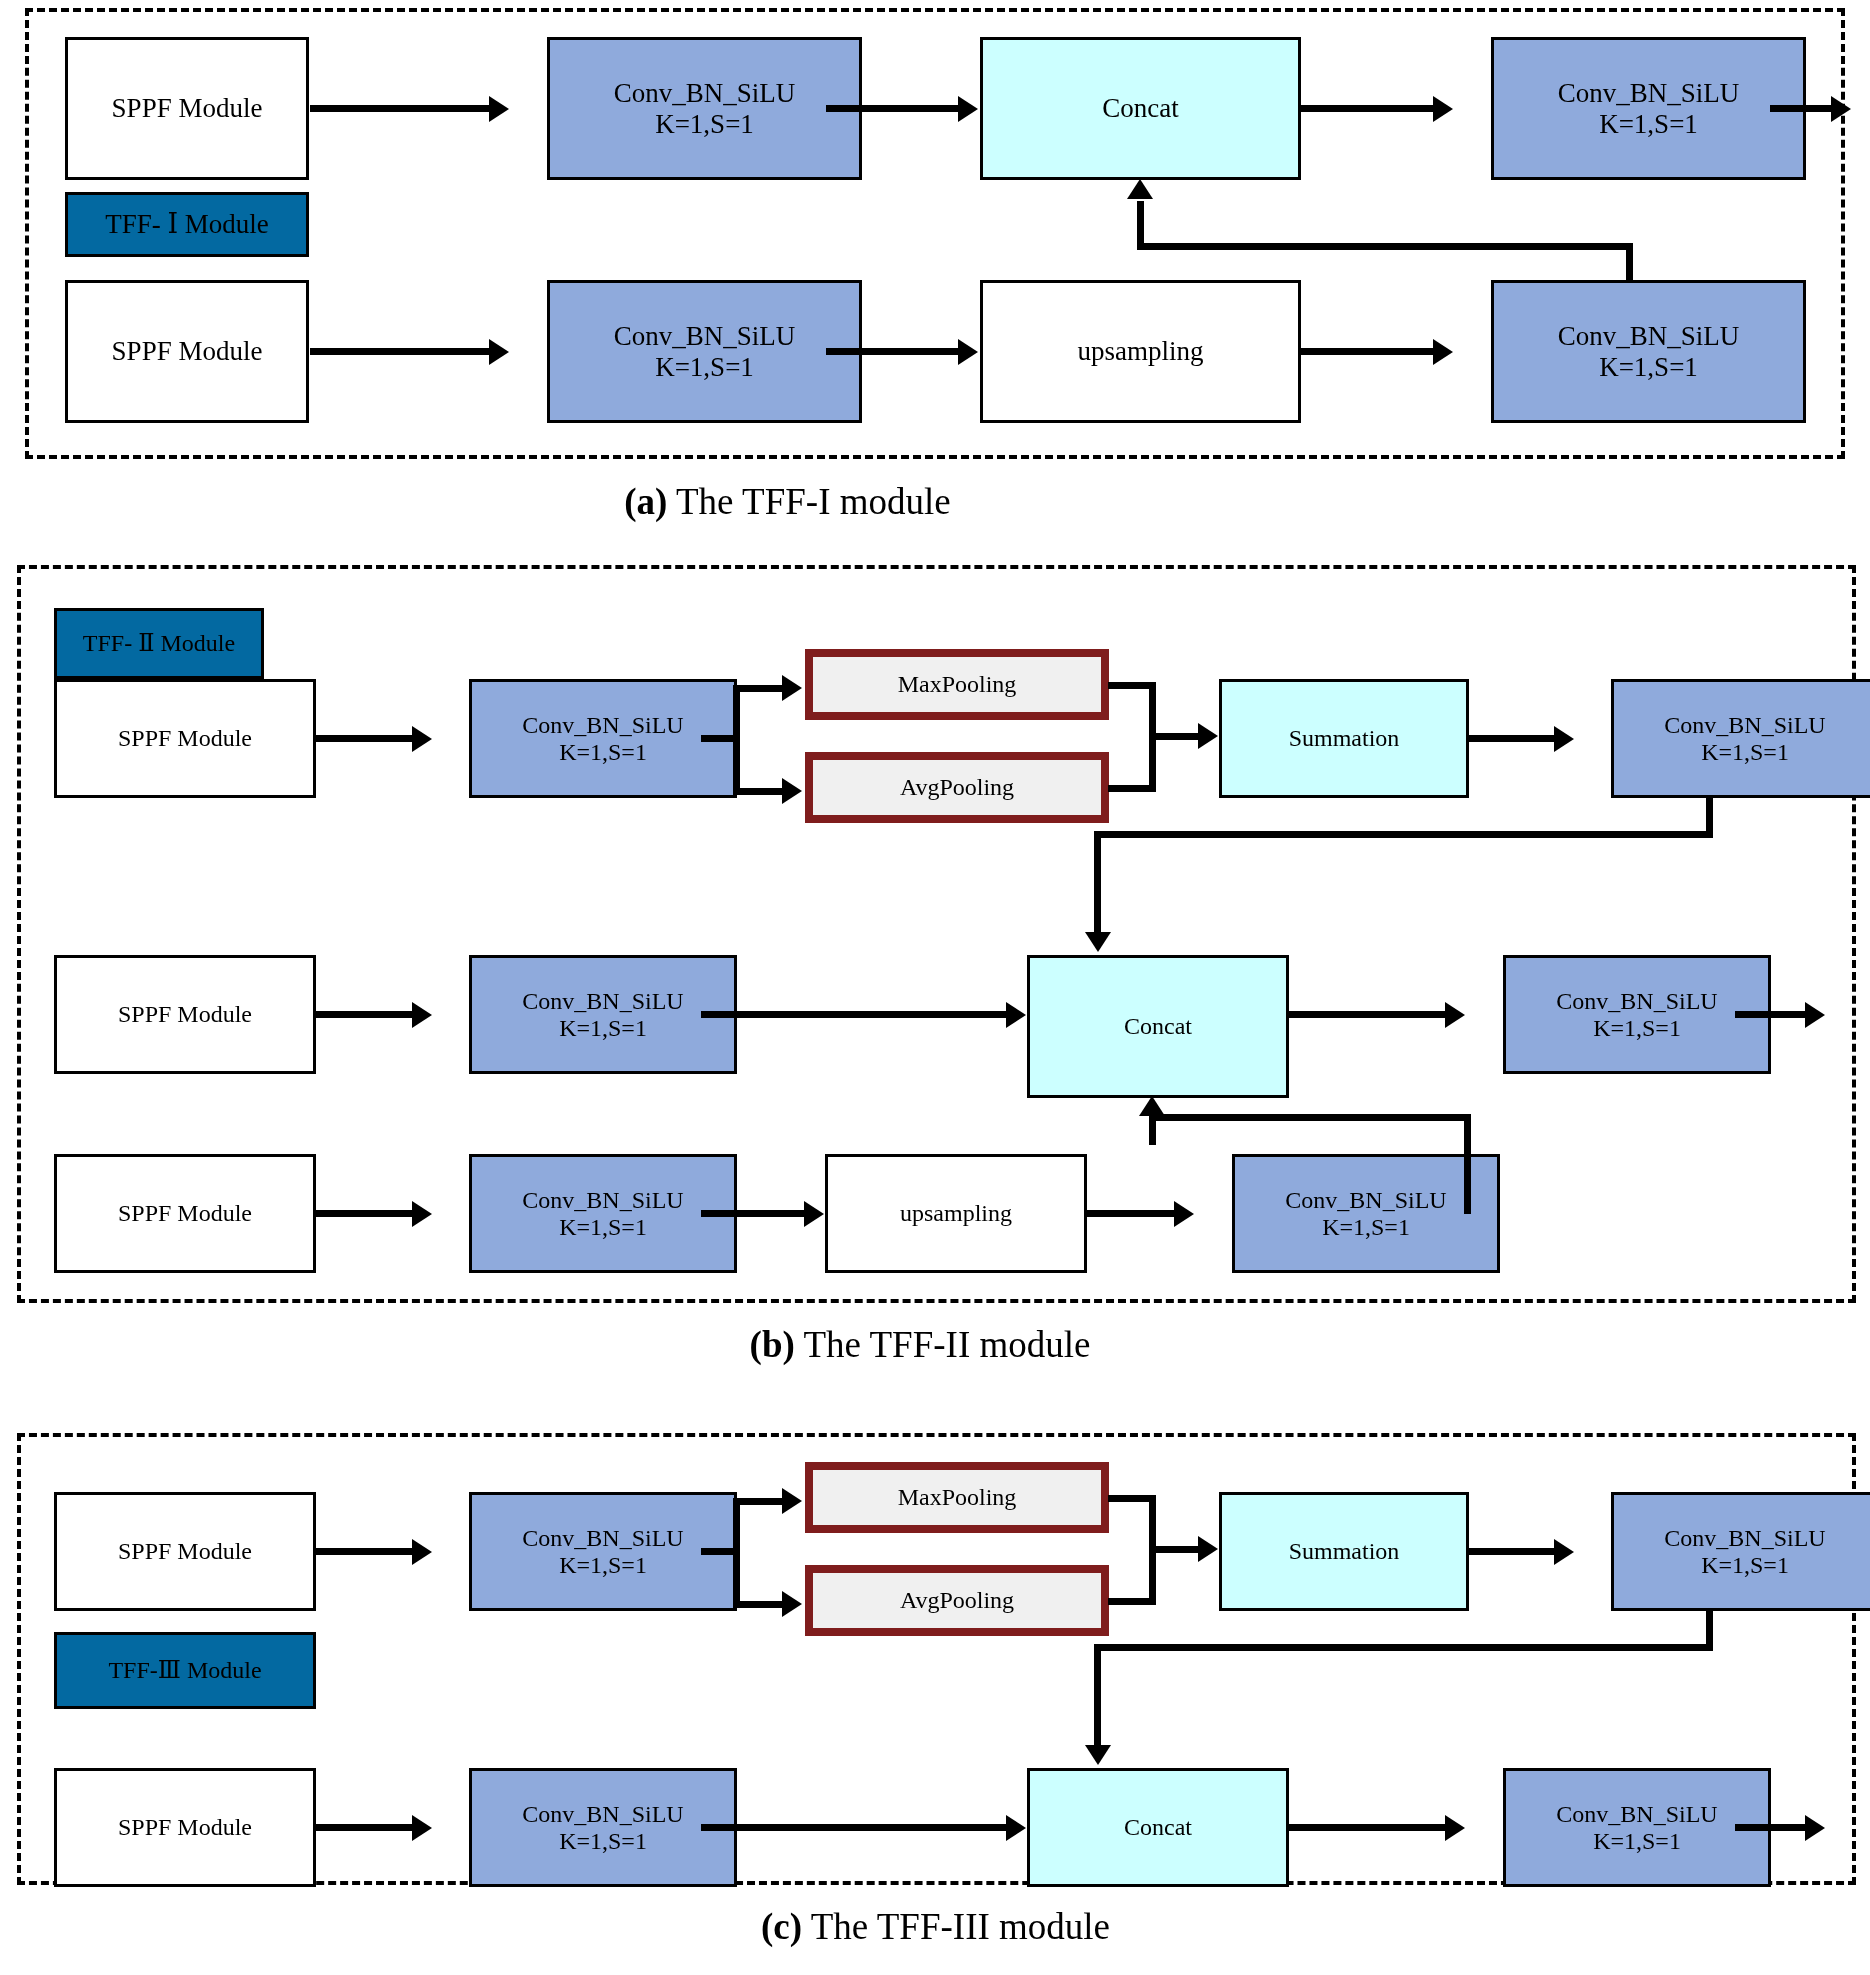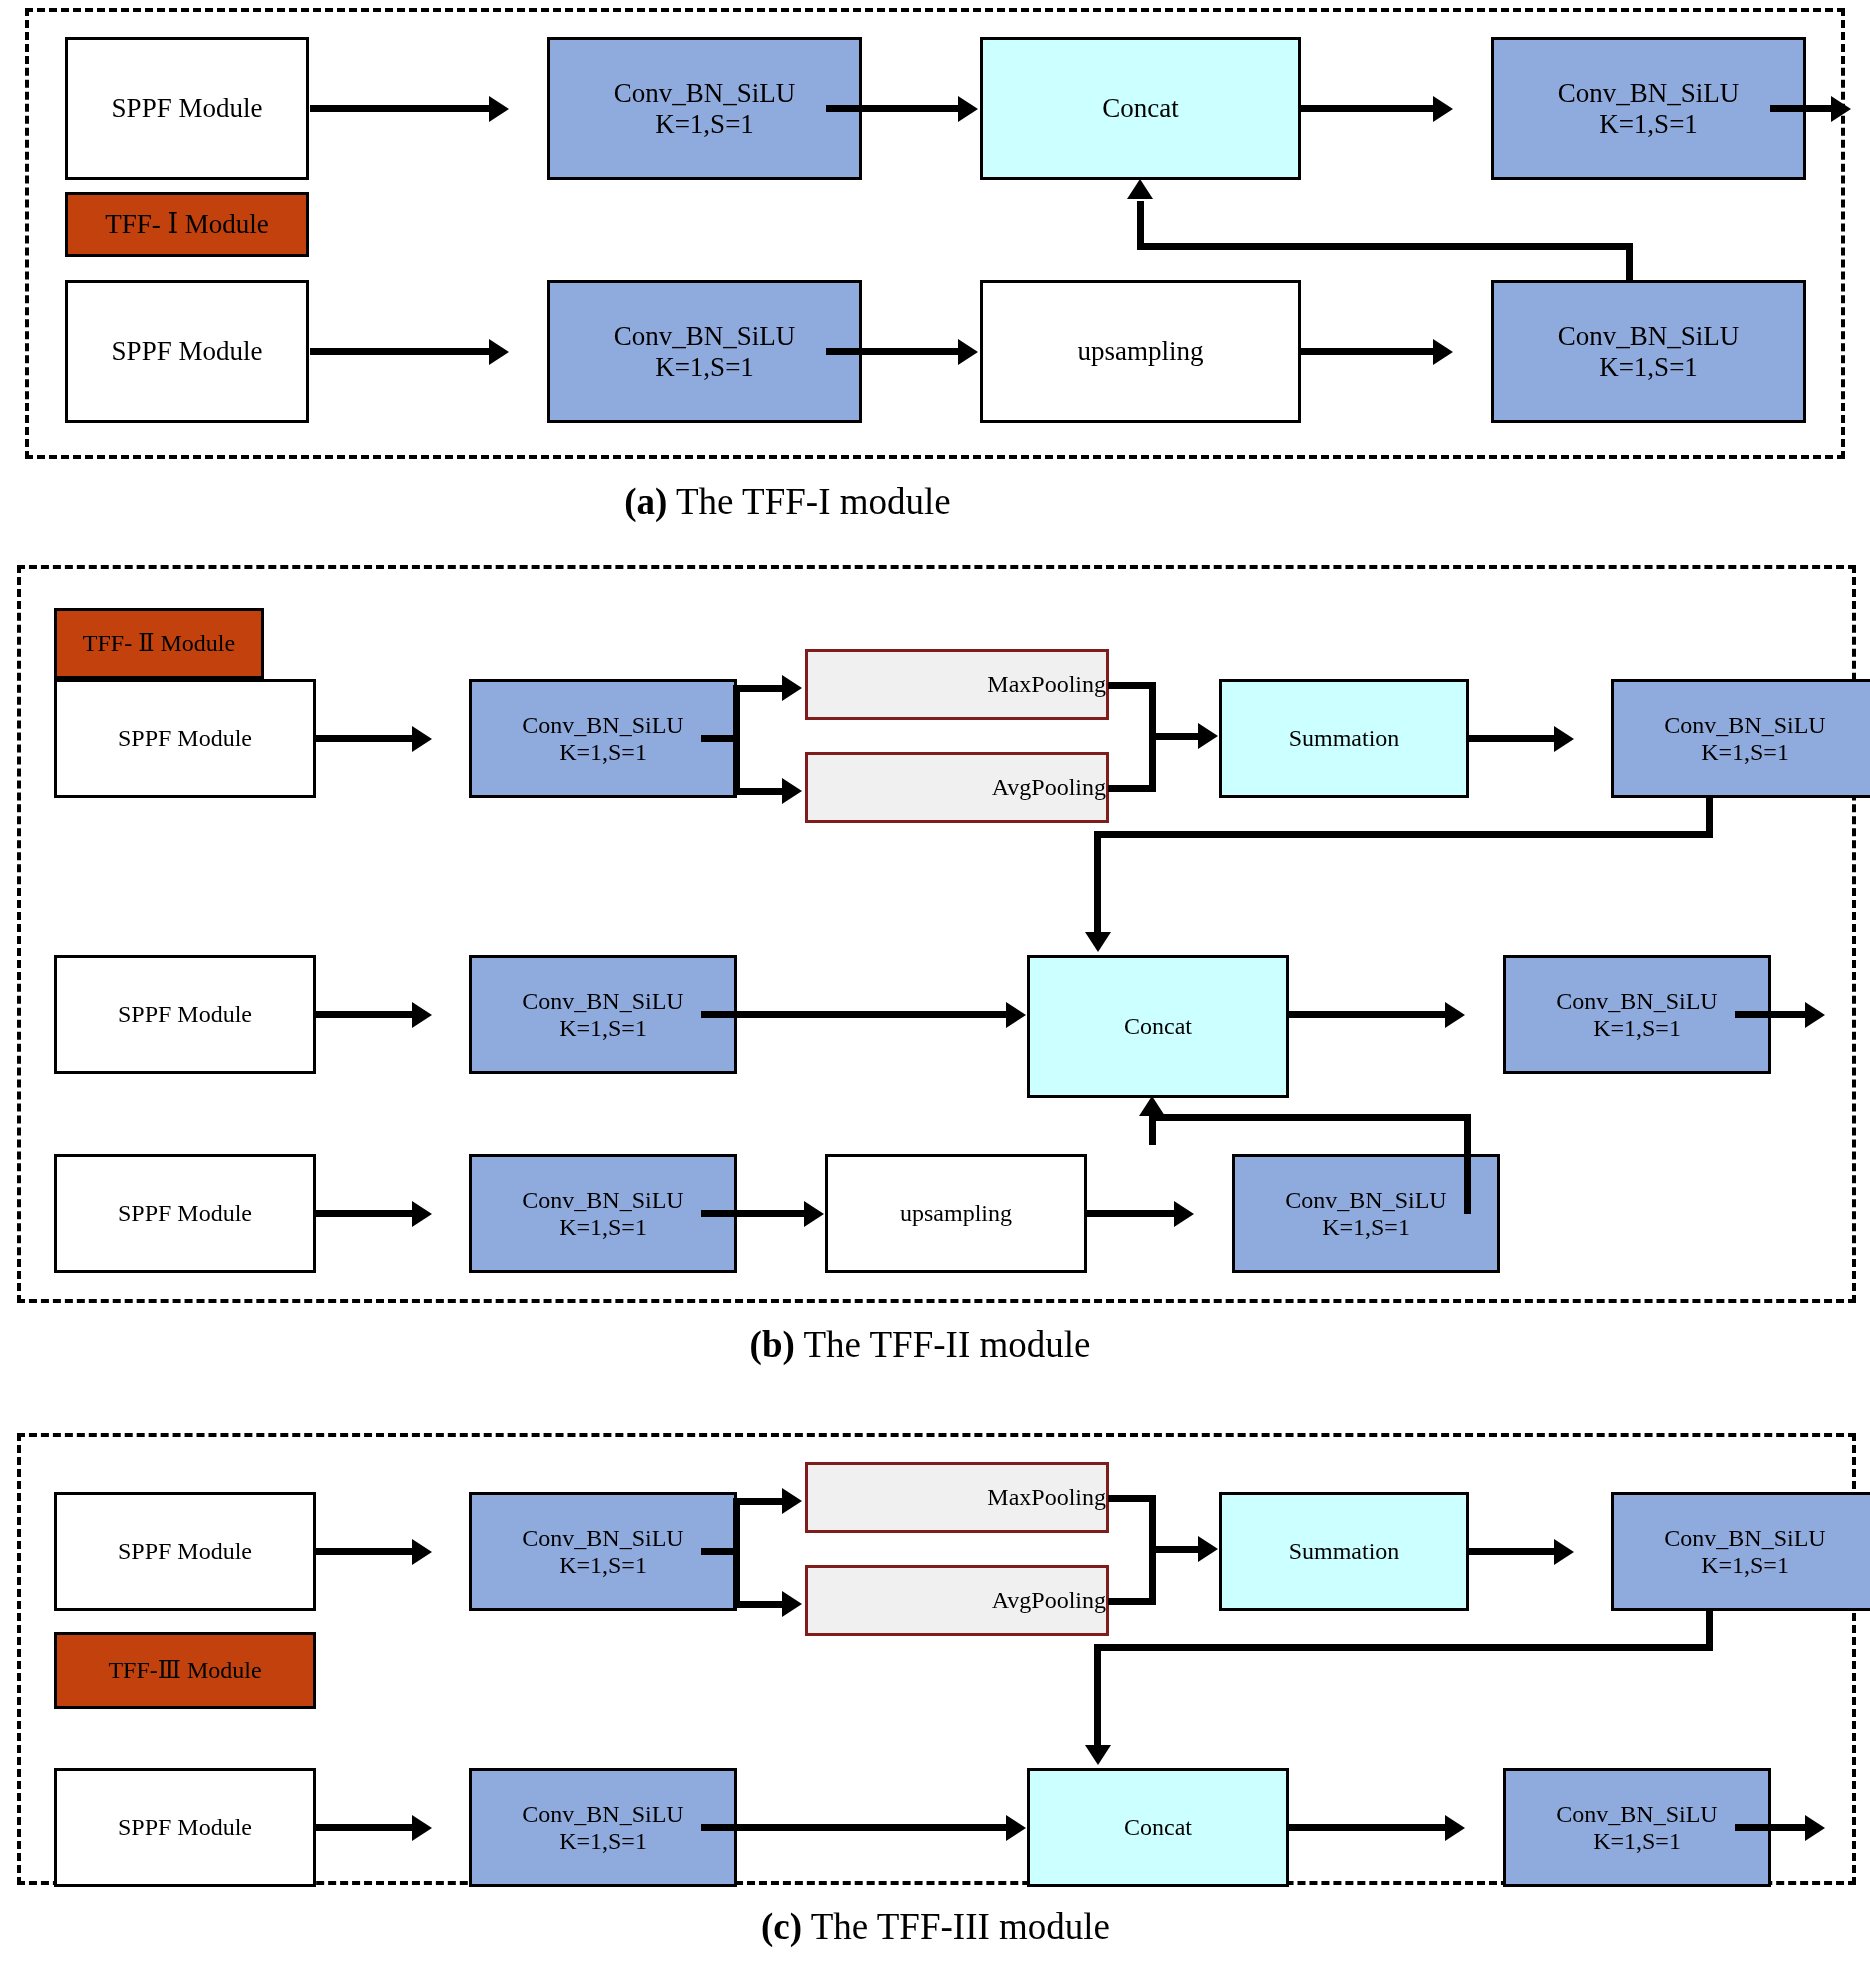--- a/index.html
+++ b/index.html
@@ -9,22 +9,22 @@
   .panel{position:absolute;border:4.2px dashed #000000;box-sizing:border-box;}
 
   .node{position:absolute;box-sizing:border-box;display:flex;
         align-items:center;justify-content:center;text-align:center;
         border:3px solid #000000;background:#ffffff;
         line-height:1.12;color:#000000;}
   .node .l1{display:block;}
 
   .blue{background:#8faadc;margin-left:36px;}
   .cyan{background:#ccffff;}
-  .green{background:#c2410c;}
-  .gray{background:#f0f0f0;border:3px solid #7f1d1d;justify-content:flex-end;}
+  .green{background:#0369a1;}
+  .gray{background:#f0f0f0;border:8px solid #7f1d1d;}
 
   .t-big{font-size:27px;}
   .t-sm{font-size:24px;}
 
   
   .h{position:absolute;background:#000000;height:6.5px;}
   .v{position:absolute;background:#000000;width:6.5px;}
 
   
   .ar{position:absolute;width:0;height:0;}

